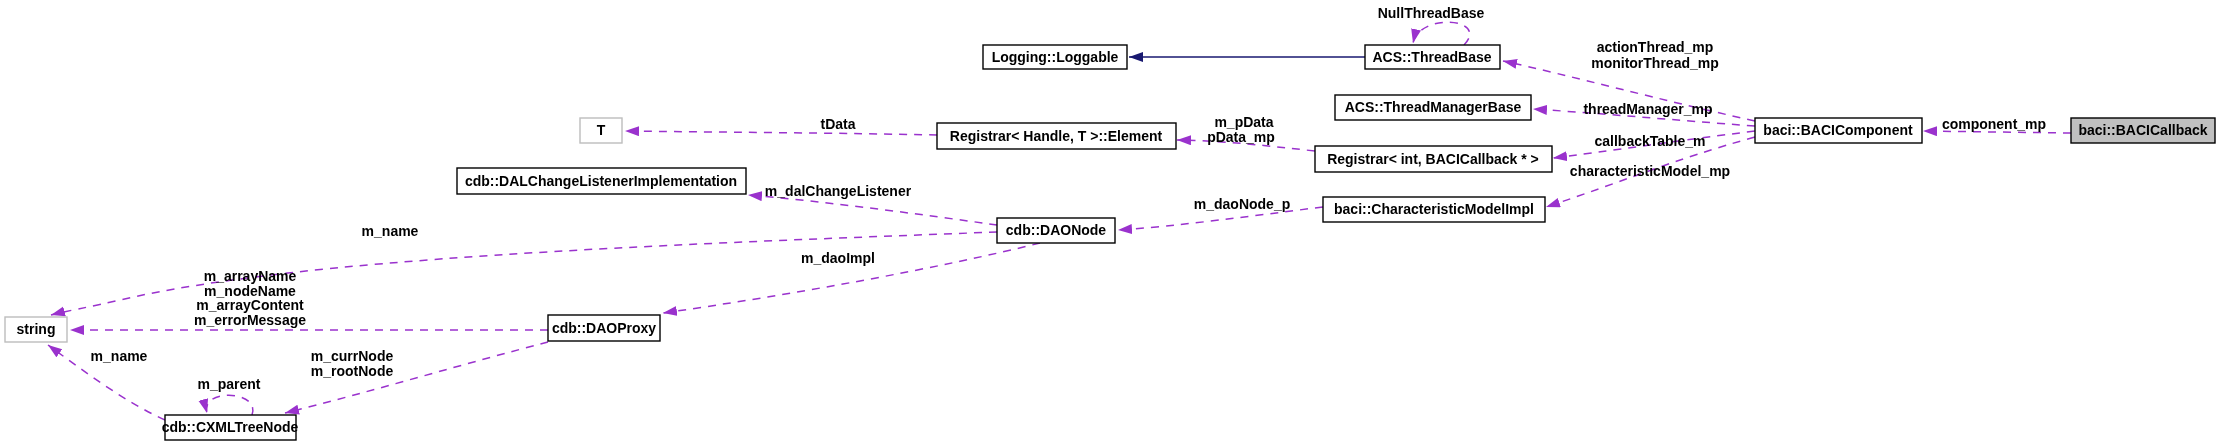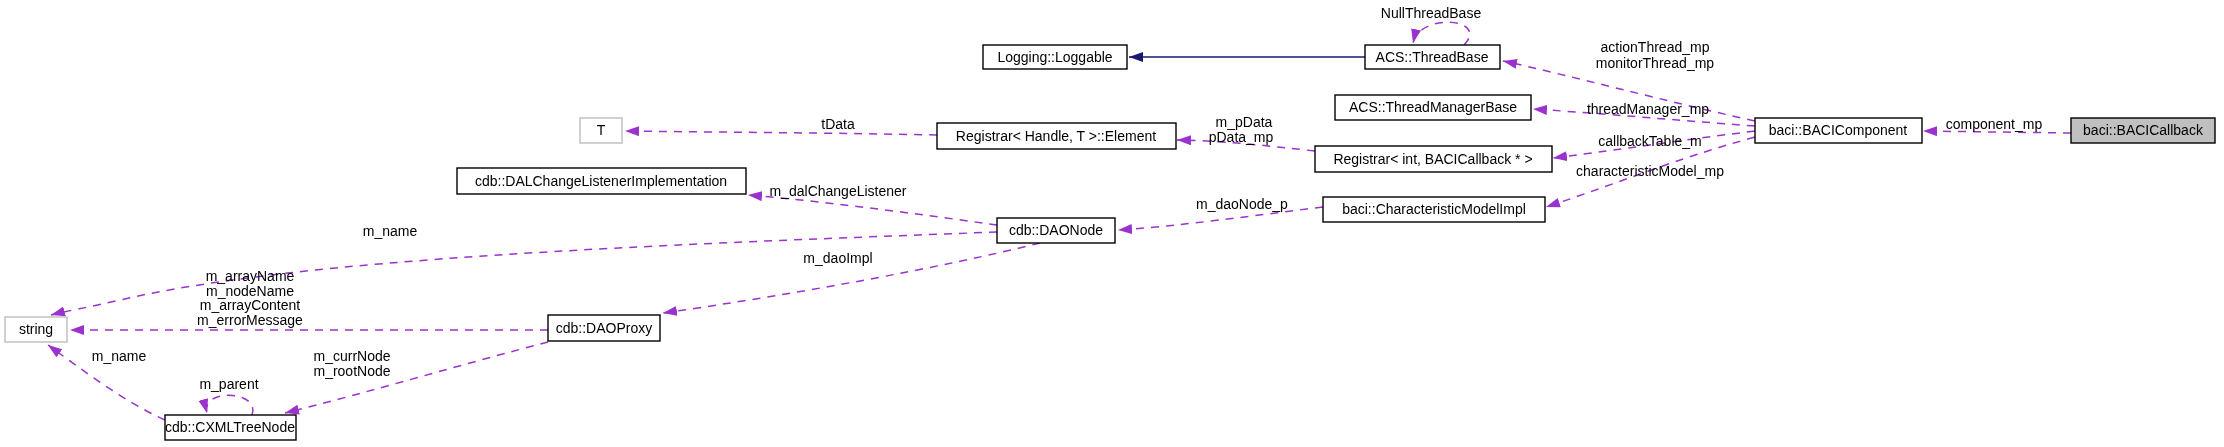--- a/index.html
+++ b/index.html
@@ -1,16 +1,16 @@
 <!DOCTYPE html>
 <html><head>
 <meta charset="utf-8">
 <style>
   html,body{margin:0;padding:0;background:#ffffff;}
-  .canvas-wrap{width:2224px;height:447px;position:relative;background:#fff;}
+  .canvas-wrap{width:2224px;height:447px;position:relative;background:#fff;font-weight:bold;}
   svg{display:block;}
   .node rect{fill:#ffffff;stroke:#000000;stroke-width:1.4;}
   .node.external rect{stroke:#bdbdbd;}
   .node.focus rect{fill:#c0c0c0;stroke:#000000;}
   .node text{fill:#000000;font-family:"Liberation Sans",sans-serif;font-size:14px;text-anchor:middle;}
   .edge{fill:none;stroke:#9a32cd;stroke-width:1.5;stroke-dasharray:8,7;}
   .edge.solid{stroke:#191970;stroke-dasharray:none;}
   .elabel{fill:#000000;font-family:"Liberation Sans",sans-serif;font-size:14px;text-anchor:middle;}
 </style>
 </head>

